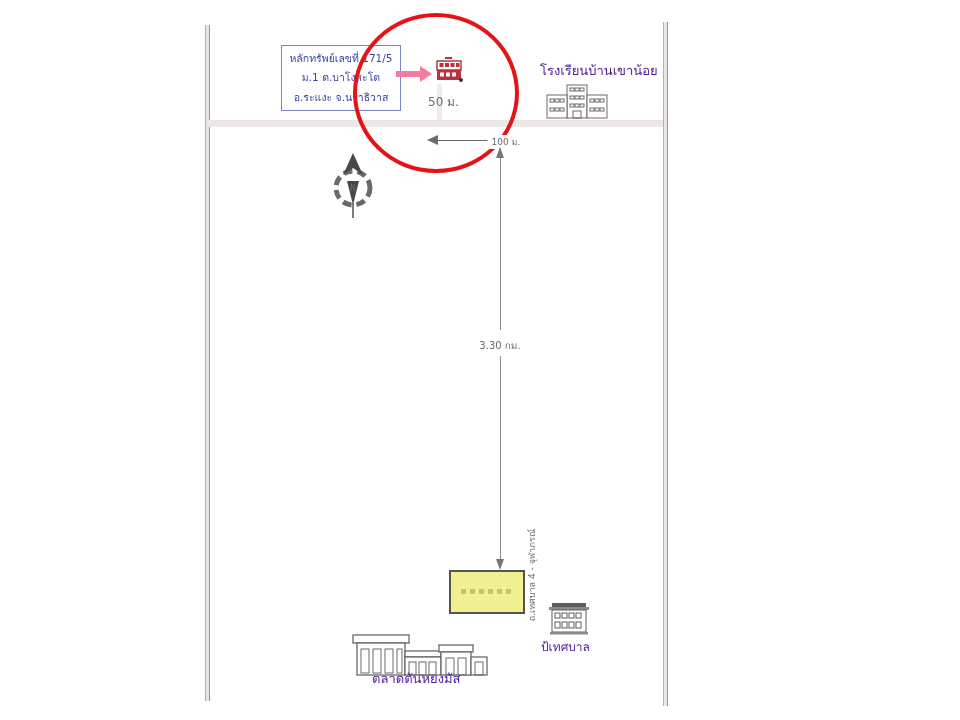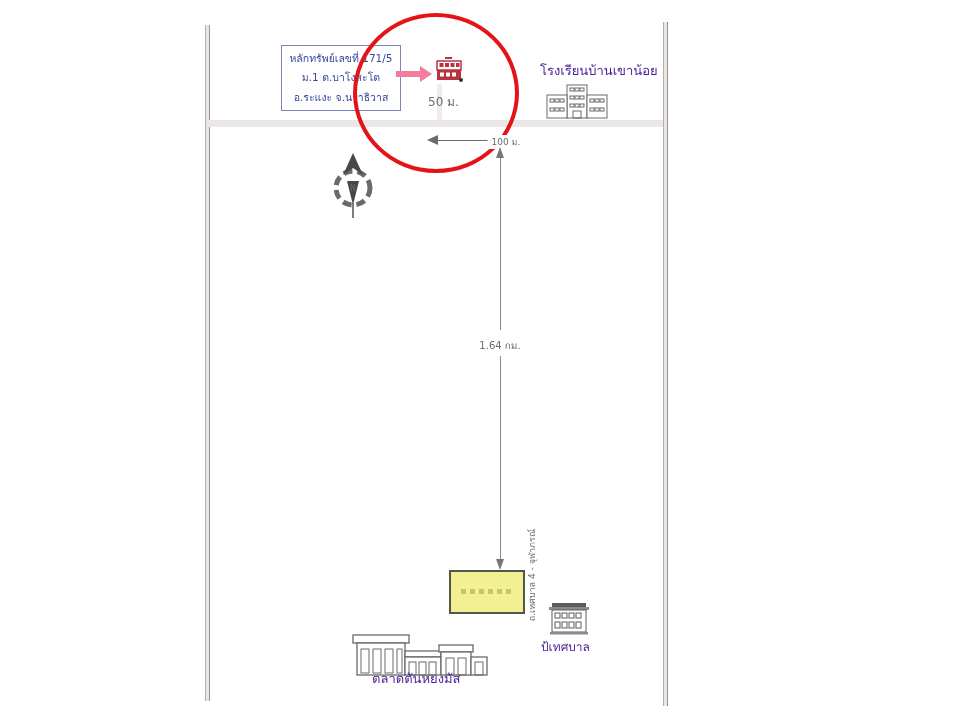--- a/index.html
+++ b/index.html
@@ -141,21 +141,21 @@
   <svg class="abs" style="left:326px;top:151px;" width="54" height="68" viewBox="0 0 54 68">
     <circle cx="27" cy="37" r="17" fill="none" stroke="#6a6a6a" stroke-width="5" stroke-dasharray="9 5"></circle>
     <polygon points="27,2 17,24 27,17 37,24" fill="#474747"></polygon>
     <polygon points="21,30 33,30 27,54" fill="#474747"></polygon>
     <rect x="26.3" y="52" width="1.4" height="15" fill="#474747"></rect>
     <text x="27" y="40" font-size="8" fill="#6a6a6a" text-anchor="middle">N</text>
   </svg>
 
   <div class="abs tri-up" style="left:496px;top:147px;"></div>
   <div class="abs vline" style="left:500px;top:158px;height:172px;"></div>
-  <div class="abs dist-label" style="left:474px;top:338px;width:52px;text-align:center;font-size:10px;">1.64 กม.</div>
+  <div class="abs dist-label" style="left:474px;top:338px;width:52px;text-align:center;font-size:10px;">3.30 กม.</div>
   <div class="abs vline" style="left:500px;top:356px;height:203px;"></div>
   <div class="abs tri-down" style="left:496px;top:559px;"></div>
 
   <div class="abs yellow-box" style="left:449px;top:570px;">
     <div class="faint-scribble"></div>
   </div>
 
   <div class="abs road-name-v" style="left:483px;top:569px;">ถ.เทศบาล 4 - จุฬาภรณ์</div>
 
   <svg class="abs" style="left:547px;top:602px;" width="44" height="34" viewBox="0 0 44 34">

